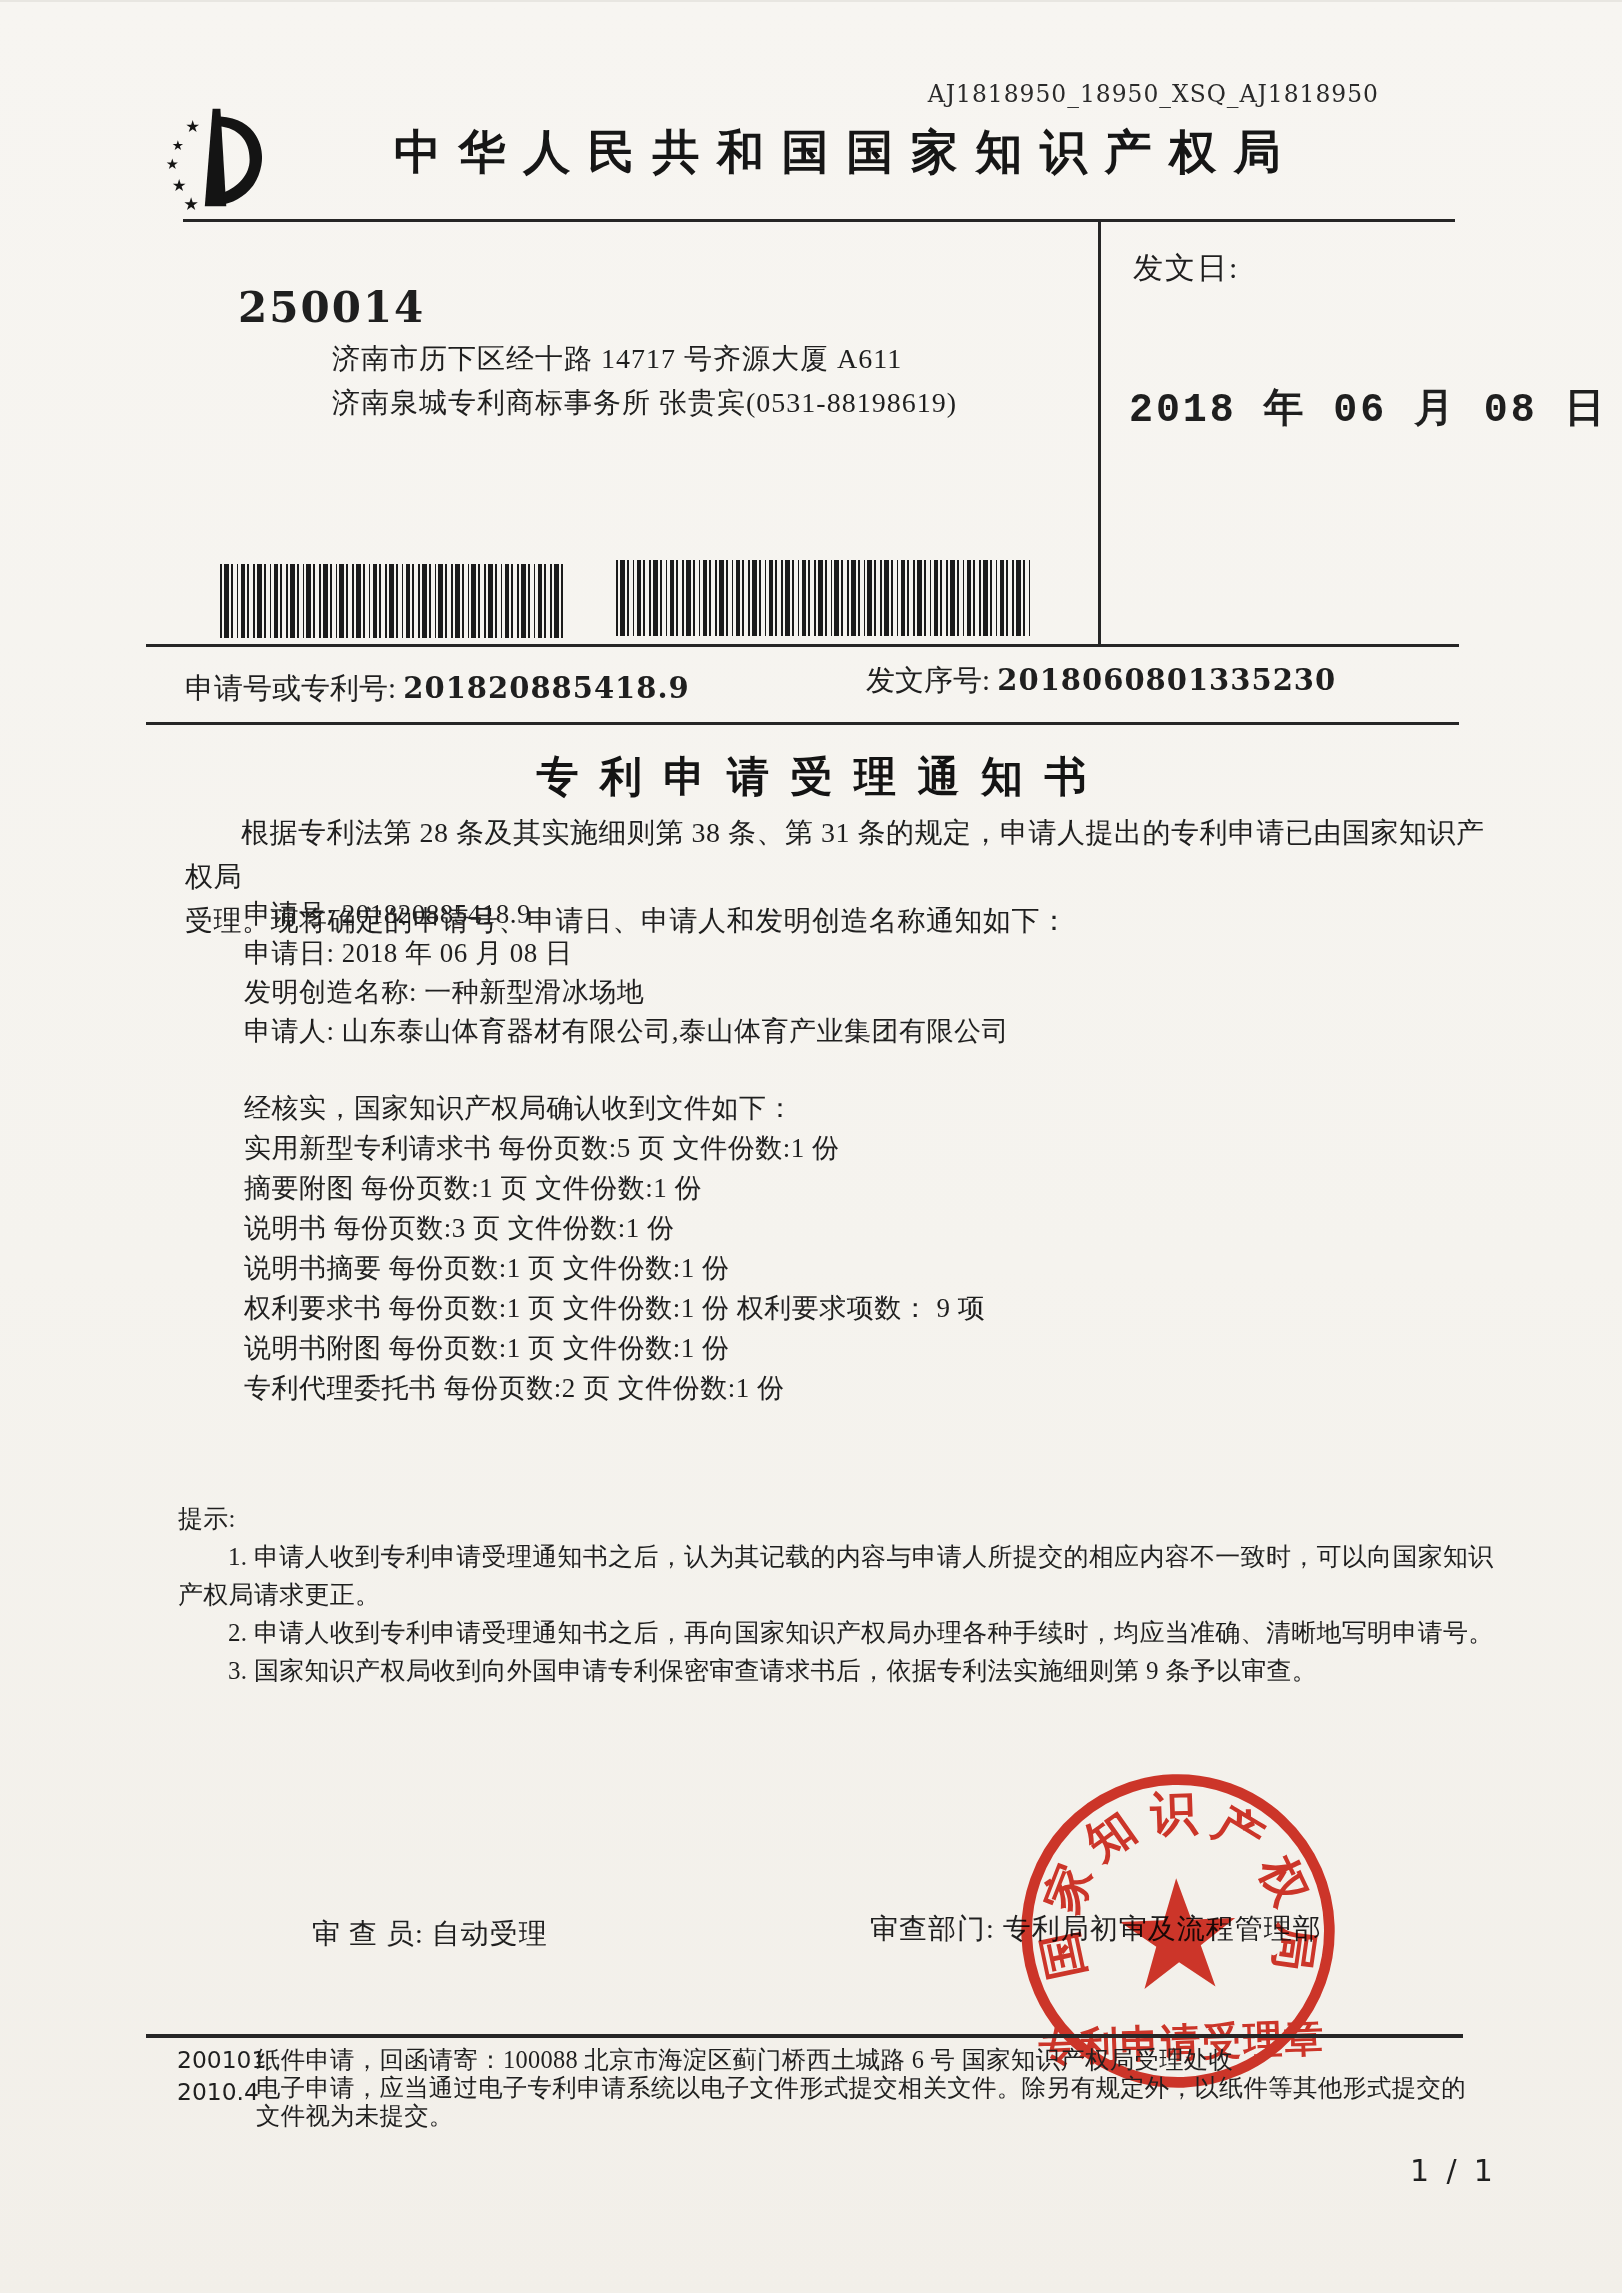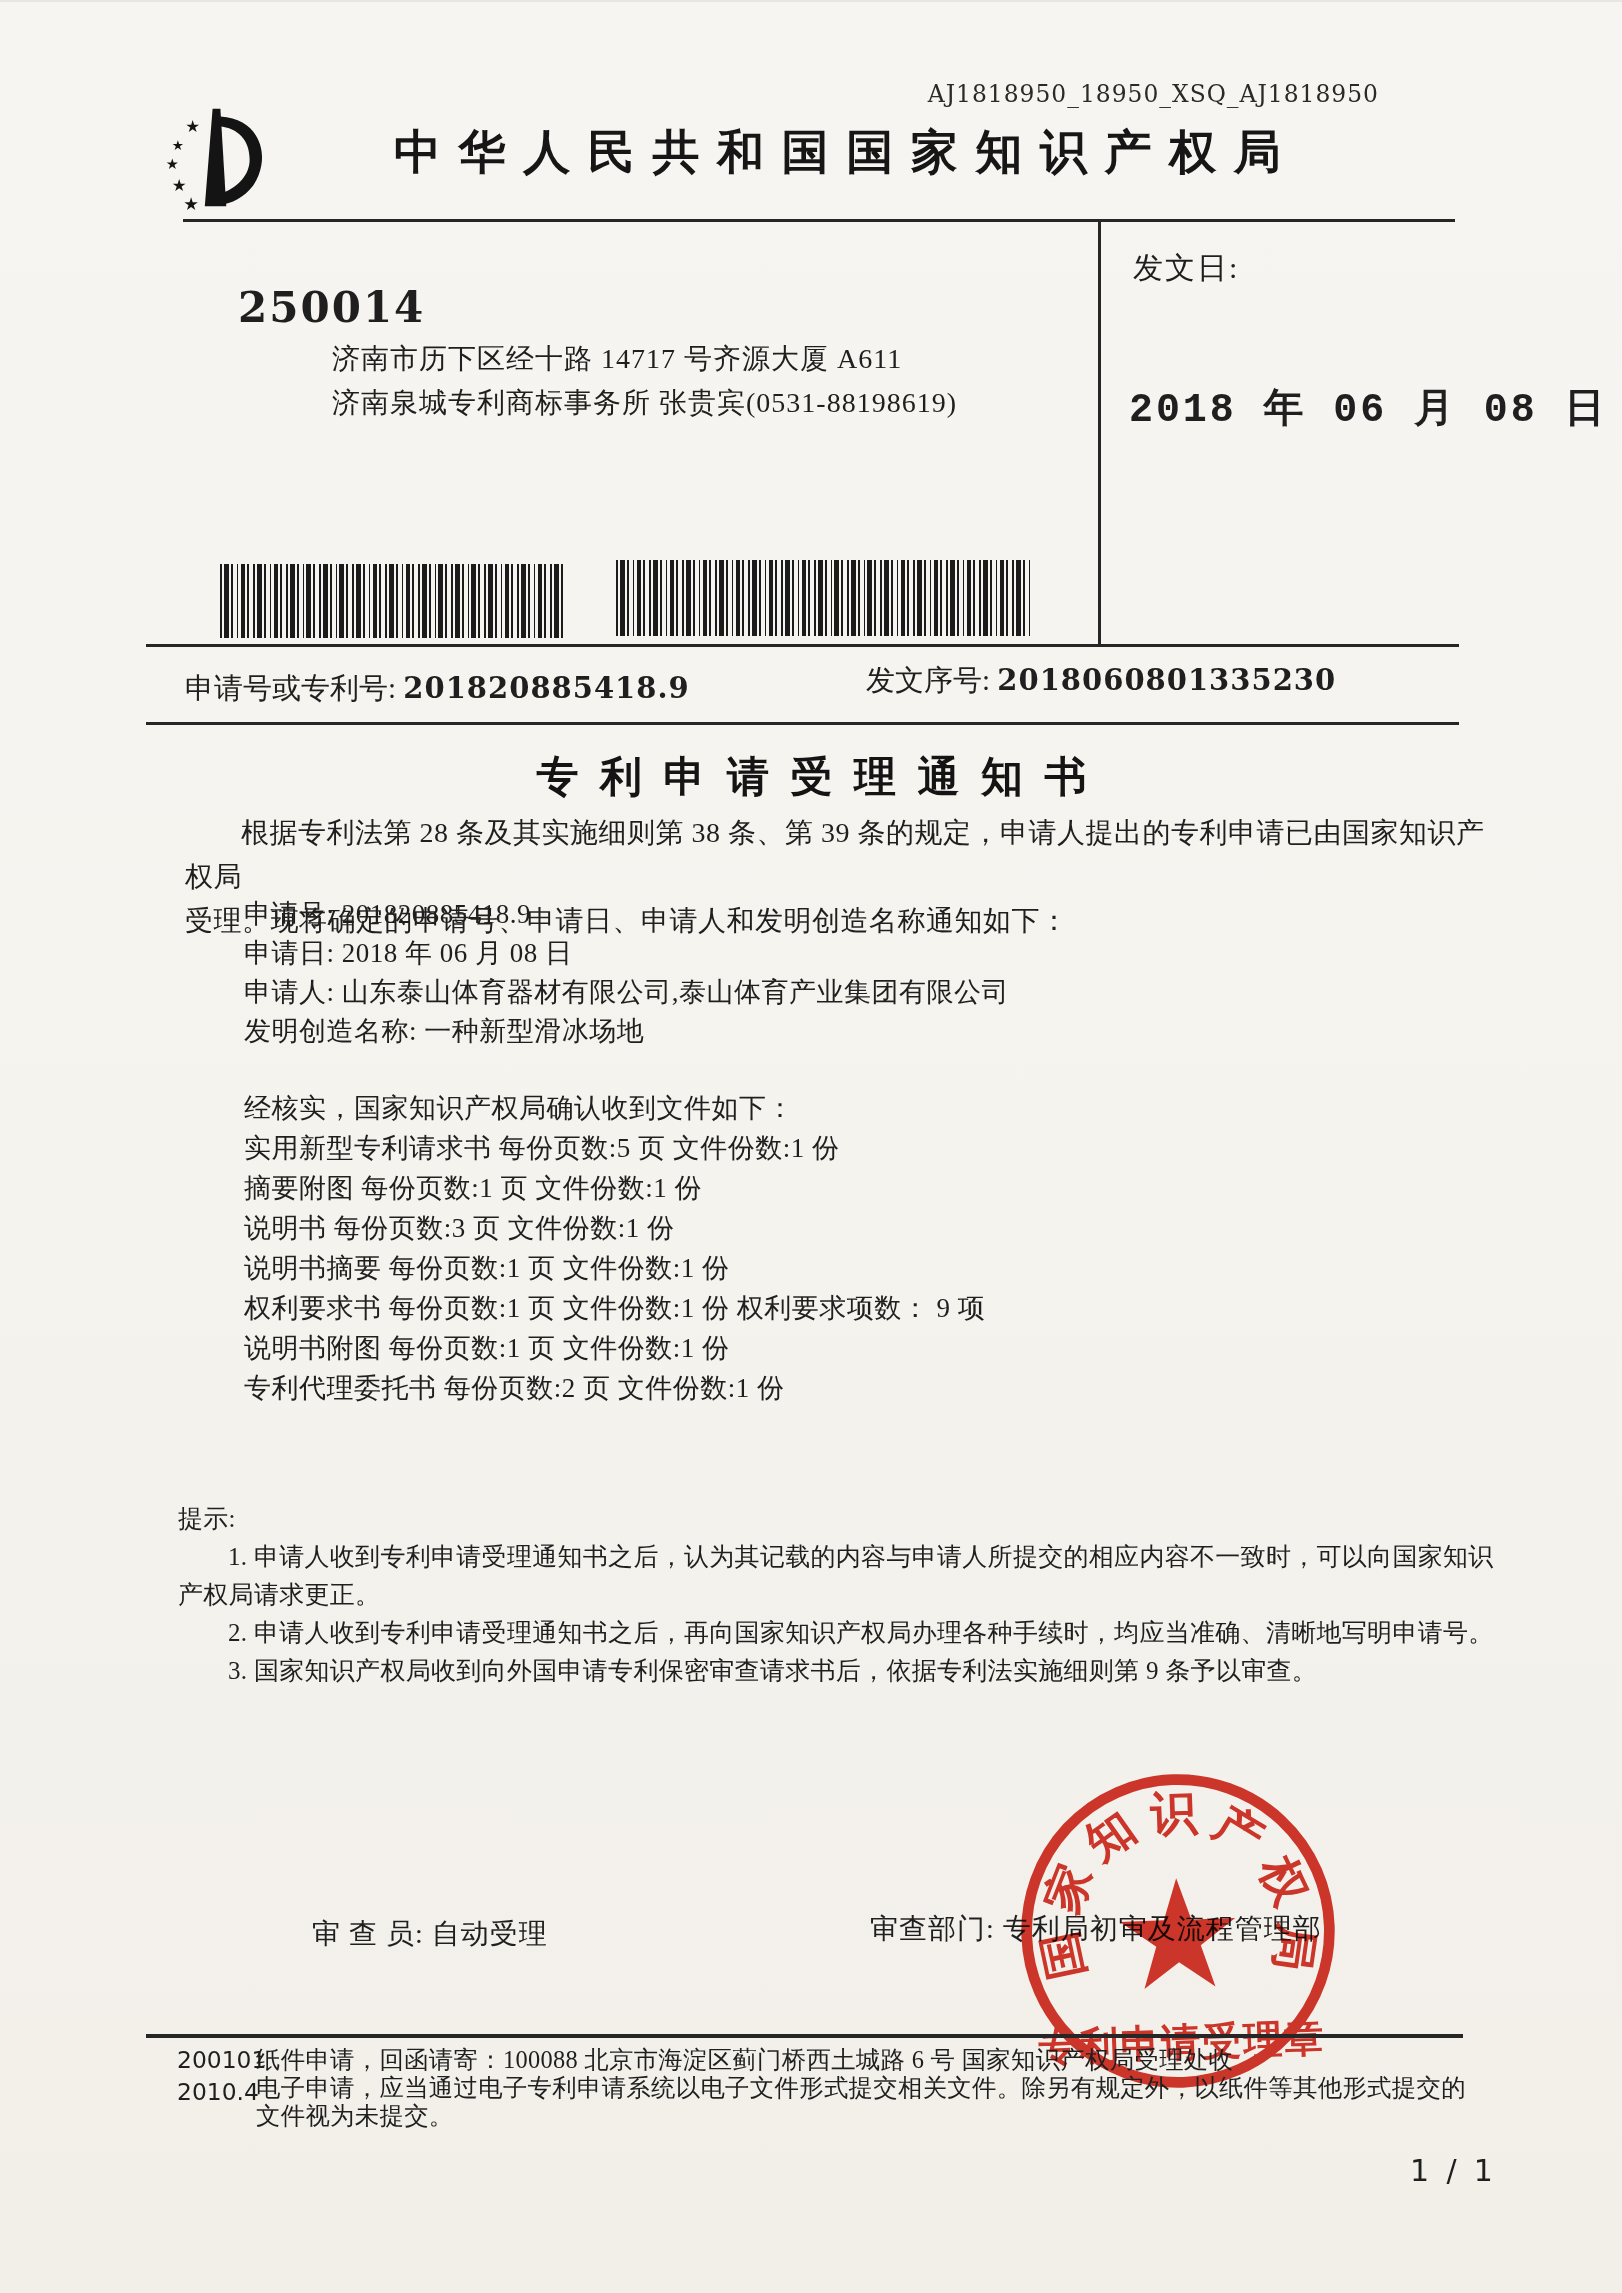--- a/index.html
+++ b/index.html
@@ -106,29 +106,29 @@
   <div id="serial-row" class="abs">
     <span>发文序号:</span>
     <span class="numval">2018060801335230</span>
   </div>
 
   <div id="rule-3" class="abs rule"></div>
 
   <div id="notice-title" class="abs">专利申请受理通知书</div>
 
   <div id="intro" class="abs">
-    <div class="indent">根据专利法第 28 条及其实施细则第 38 条、第 39 条的规定，申请人提出的专利申请已由国家知识产权局</div>
+    <div class="indent">根据专利法第 28 条及其实施细则第 38 条、第 31 条的规定，申请人提出的专利申请已由国家知识产权局</div>
     <div>受理。现将确定的申请号、申请日、申请人和发明创造名称通知如下：</div>
   </div>
 
   <div id="fields" class="abs">
     <div>申请号: 201820885418.9</div>
     <div>申请日: 2018 年 06 月 08 日</div>
+    <div>发明创造名称: 一种新型滑冰场地</div>
     <div>申请人: 山东泰山体育器材有限公司,泰山体育产业集团有限公司</div>
-    <div>发明创造名称: 一种新型滑冰场地</div>
   </div>
 
   <div id="received" class="abs">
     <div>经核实，国家知识产权局确认收到文件如下：</div>
     <div>实用新型专利请求书 每份页数:5 页 文件份数:1 份</div>
     <div>摘要附图 每份页数:1 页 文件份数:1 份</div>
     <div>说明书 每份页数:3 页 文件份数:1 份</div>
     <div>说明书摘要 每份页数:1 页 文件份数:1 份</div>
     <div>权利要求书 每份页数:1 页 文件份数:1 份 权利要求项数： 9 项</div>
     <div>说明书附图 每份页数:1 页 文件份数:1 份</div>

